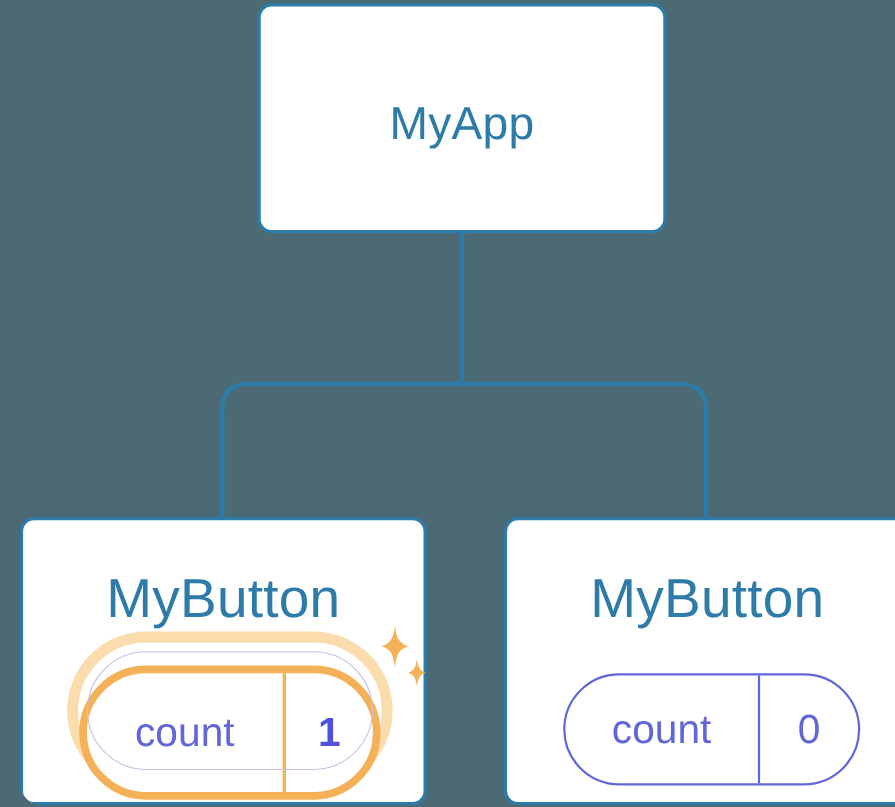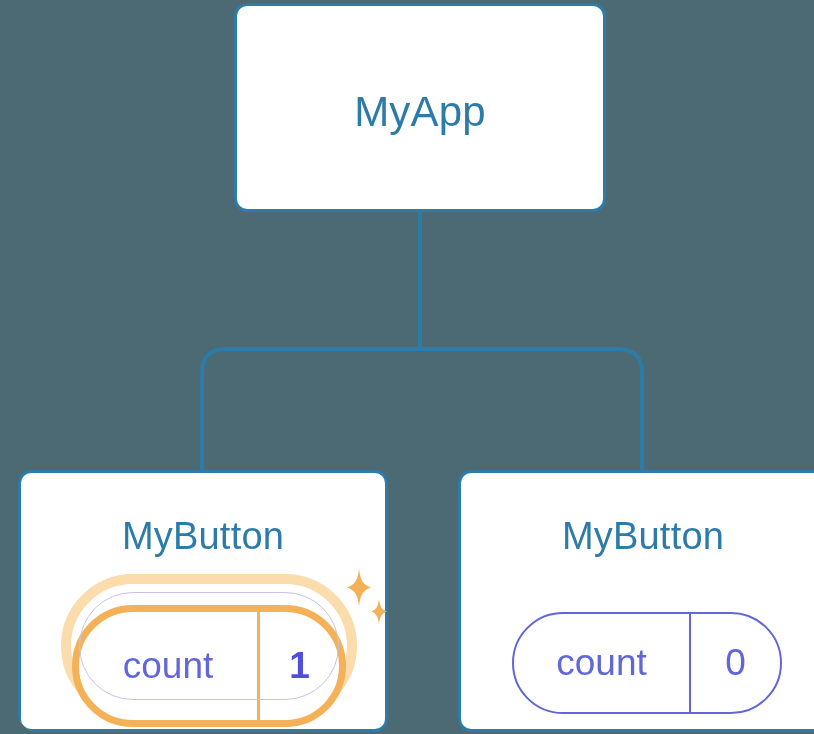--- a/index.html
+++ b/index.html
@@ -77,21 +77,21 @@
   }
 
   .node-root .node-title {
     top: 82px;
     font-size: 42px;
   }
 
   .node-child-left .node-title,
   .node-child-right .node-title {
     top: 42px;
-    font-size: 38px;
+    font-size: 50px;
   }
 
   
   .pill {
     position: absolute;
     box-sizing: border-box;
     display: flex;
     align-items: stretch;
     background: #ffffff;
     margin-top: 20px;

